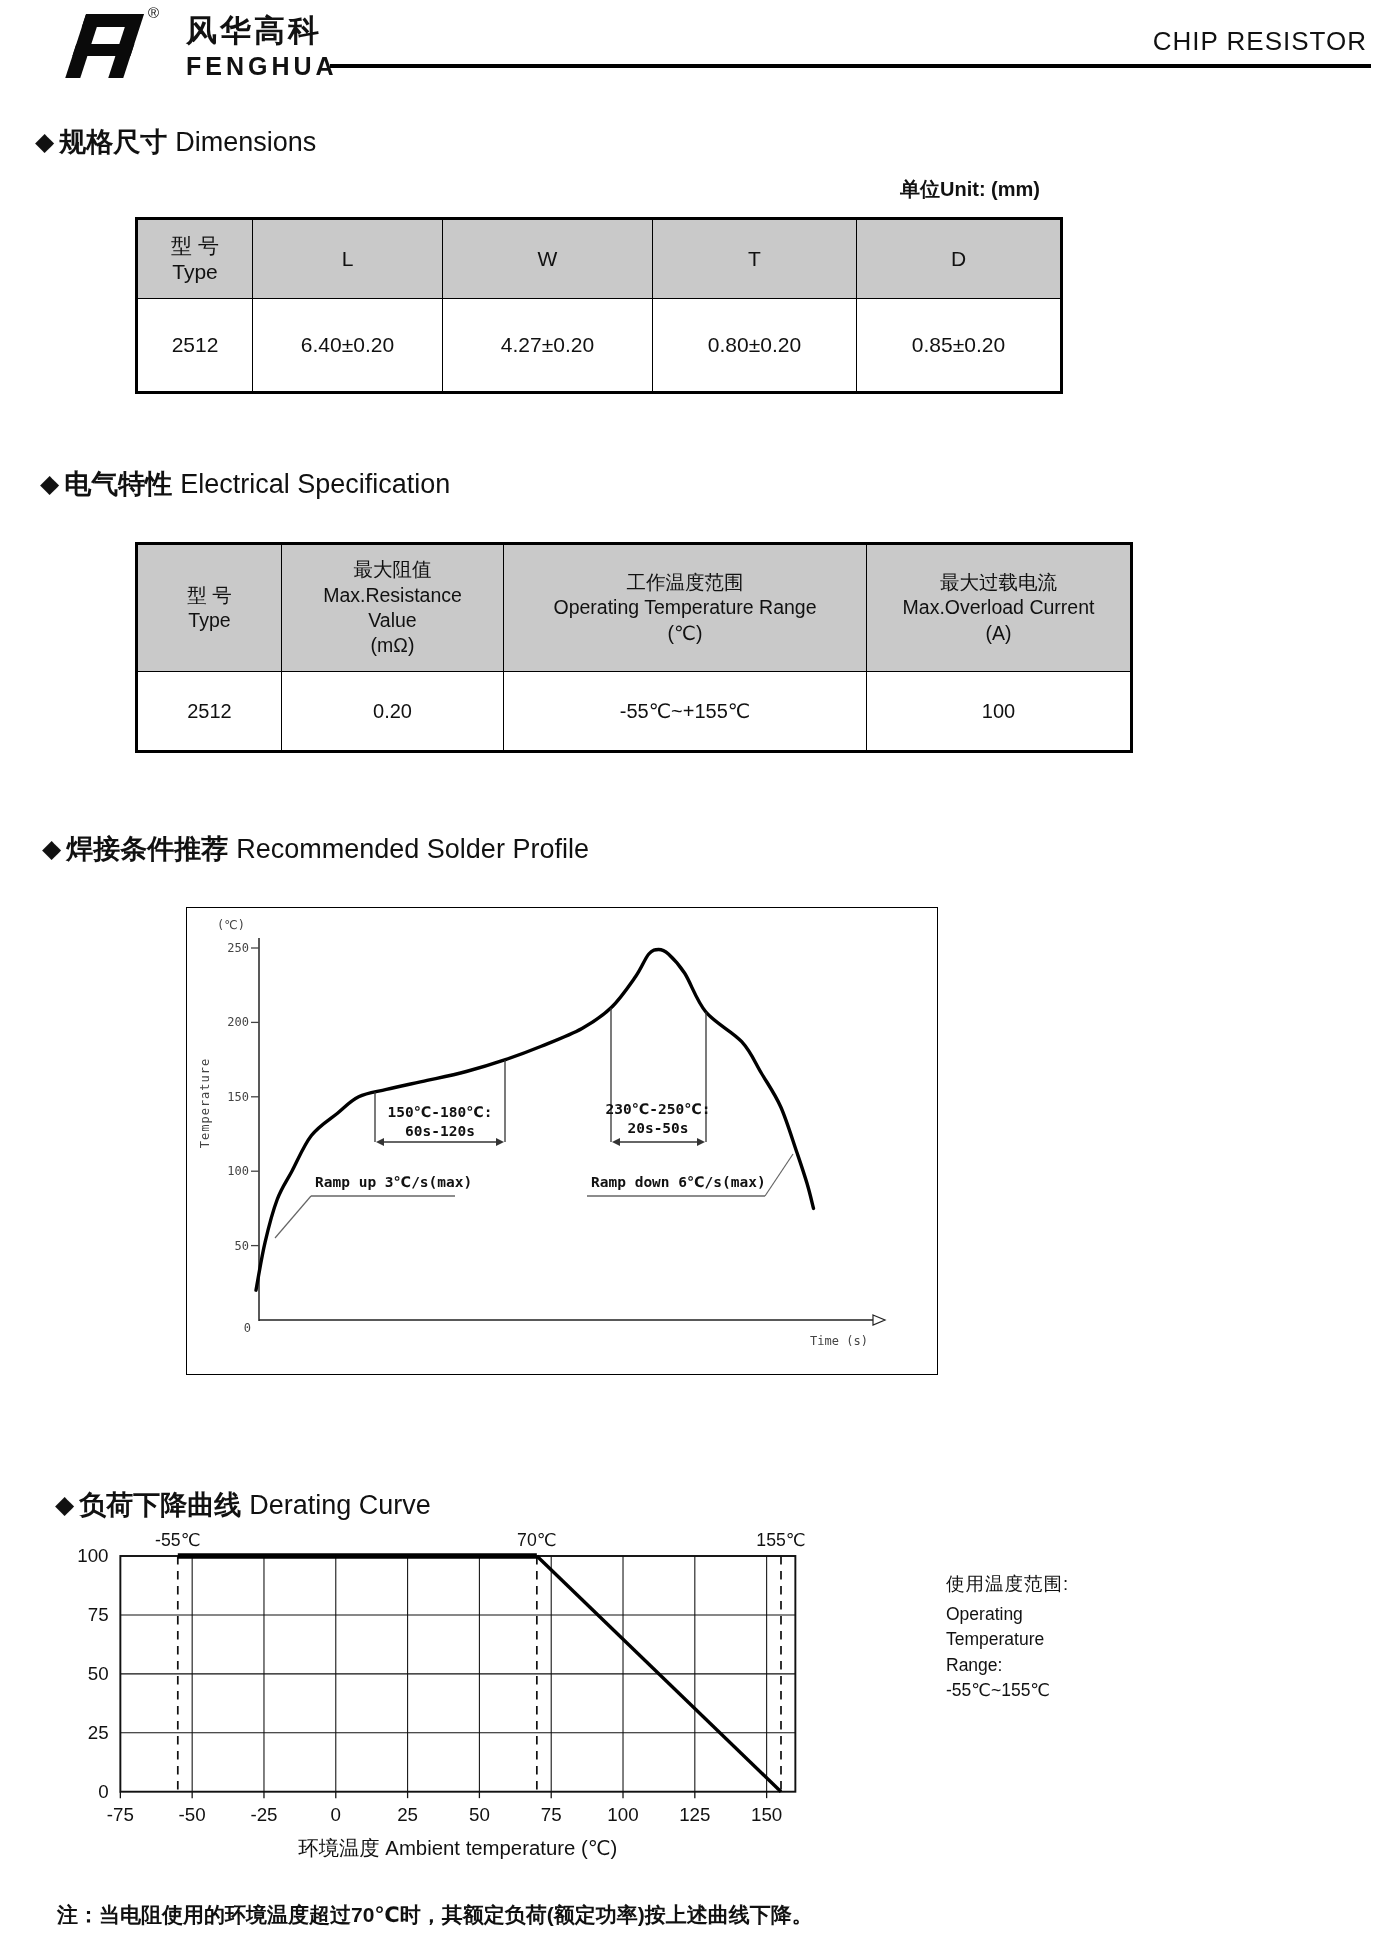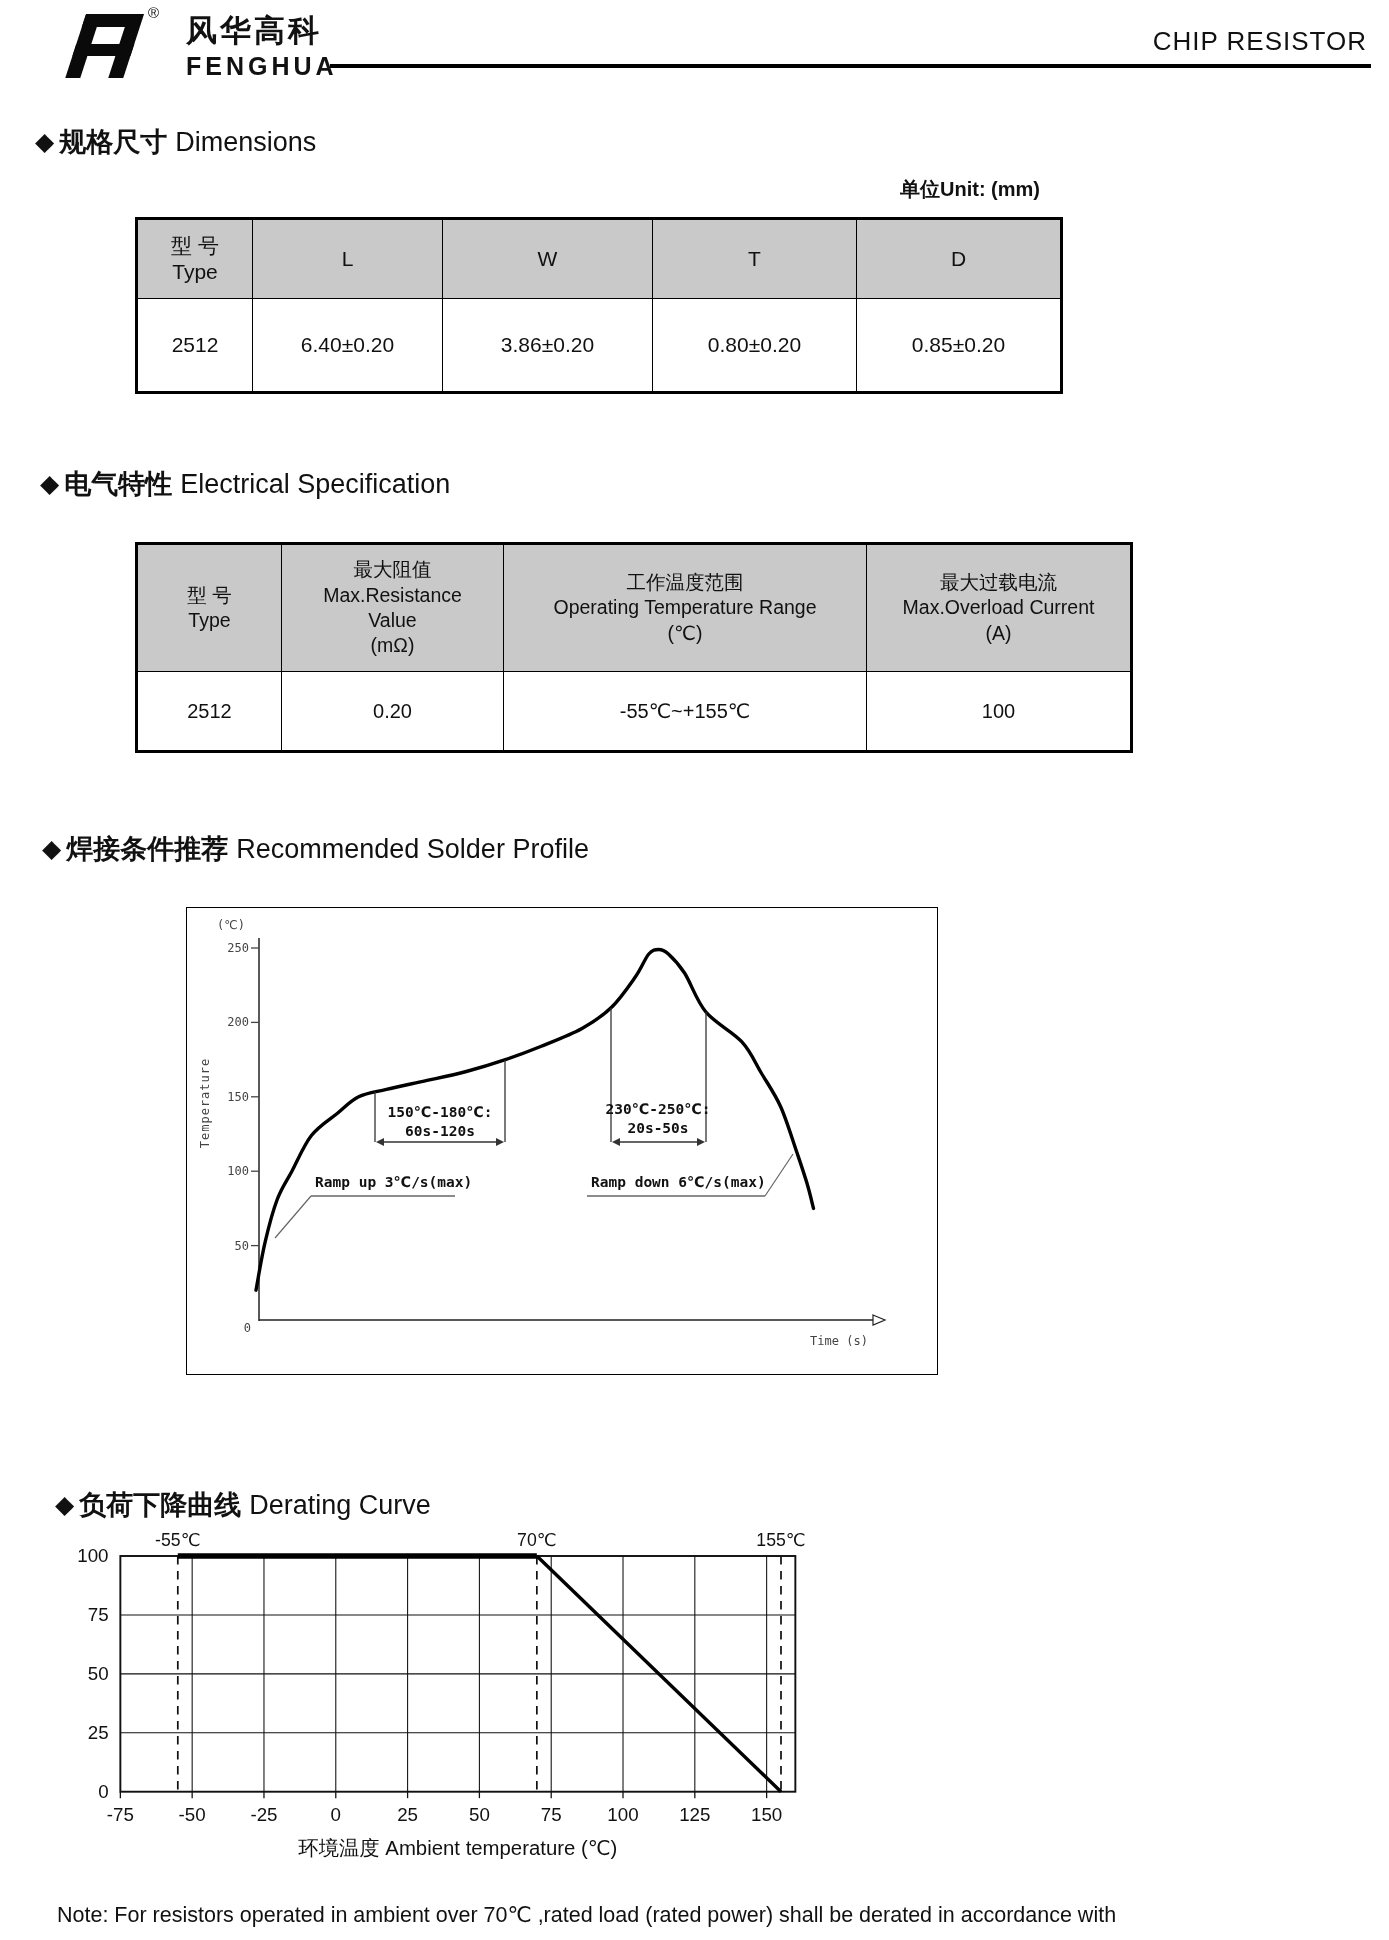--- a/index.html
+++ b/index.html
@@ -99,21 +99,21 @@
         <div>Type</div>
       </th>
       <th>L</th>
       <th>W</th>
       <th>T</th>
       <th>D</th>
     </tr>
     <tr>
       <td>2512</td>
       <td>6.40±0.20</td>
-      <td>3.86±0.20</td>
+      <td>4.27±0.20</td>
       <td>0.80±0.20</td>
       <td>0.85±0.20</td>
     </tr>
   </tbody>
     </table>
 
   <h2 class="sec" id="sec-ele">
     <span class="diamond">◆</span>
     <span class="cn">电气特性</span>
     <span class="en">Electrical Specification</span>
@@ -262,20 +262,28 @@
         <line x1="477.1276595744681" y1="245" x2="477.1276595744681" y2="251" stroke="#111" stroke-width="1.2"></line>
         <text x="477.1276595744681" y="272" text-anchor="middle" class="dax">75</text>
         <line x1="544.1489361702128" y1="245" x2="544.1489361702128" y2="251" stroke="#111" stroke-width="1.2"></line>
         <text x="544.1489361702128" y="272" text-anchor="middle" class="dax">100</text>
         <line x1="611.1702127659574" y1="245" x2="611.1702127659574" y2="251" stroke="#111" stroke-width="1.2"></line>
         <text x="611.1702127659574" y="272" text-anchor="middle" class="dax">125</text>
         <line x1="678.1914893617021" y1="245" x2="678.1914893617021" y2="251" stroke="#111" stroke-width="1.2"></line>
         <text x="678.1914893617021" y="272" text-anchor="middle" class="dax">150</text>
         <text x="390" y="304" text-anchor="middle" class="dxl">环境温度 Ambient temperature (℃)</text>
       </svg>
+    <div class="der-note">
+      <div class="cnline">使用温度范围:</div>
+      <div>Operating</div>
+      <div>Temperature</div>
+      <div>Range:</div>
+      <div>-55℃~155℃</div>
+    </div>
   </div>
 
   <div class="notes">
+    <div class="note-cn">注：当电阻使用的环境温度超过70℃时，其额定负荷(额定功率)按上述曲线下降。</div>
     <div class="note-en">Note: For resistors operated in ambient over 70℃ ,rated load (rated power) shall be derated in accordance with</div>
 
   </div>
 
 </div>
 
 </body></html>

